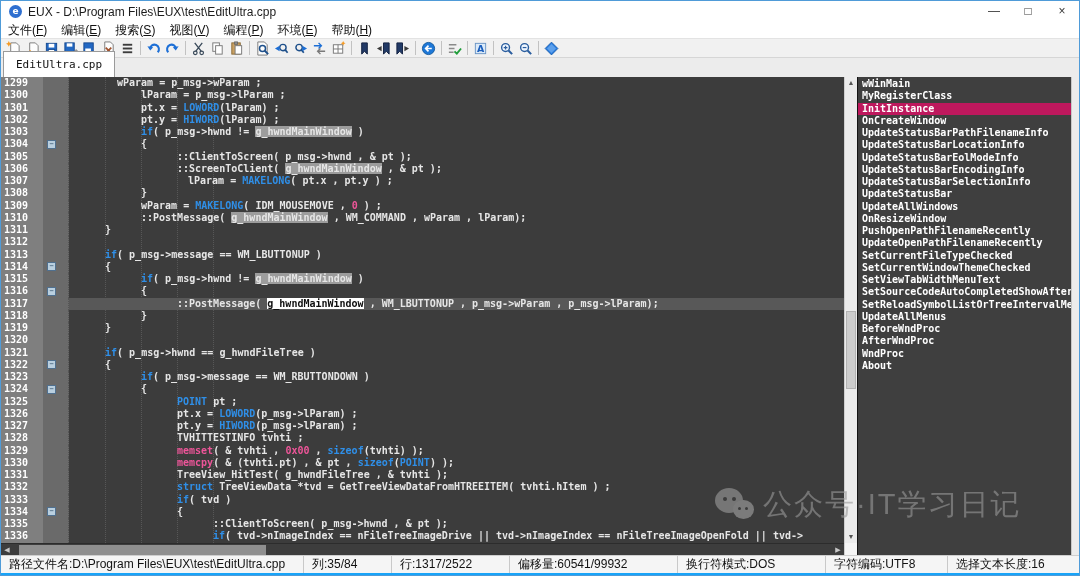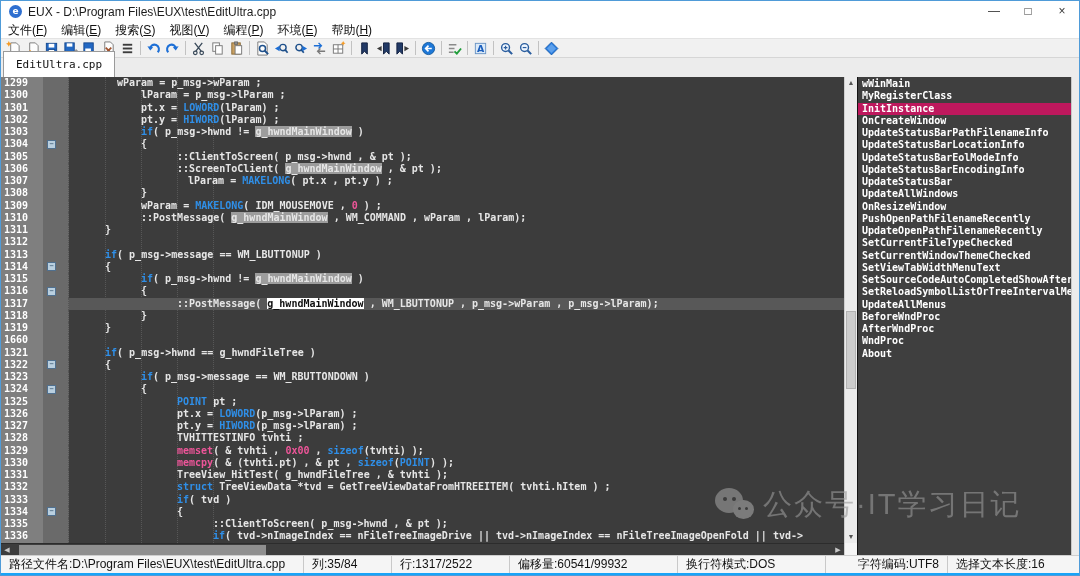--- a/index.html
+++ b/index.html
@@ -60,21 +60,21 @@
   .pitem{height:12.25px;padding-left:4px;white-space:pre;overflow:hidden;}
   .pitem.sel{background:#be185d;}
   .pscroll{width:8px;background:#ececec;border-left:1px solid #c8c8c8;flex:none;}
   
   .statusbar{height:18px;background:#f5f5f5;border-top:1px solid #cfcfcf;display:flex;align-items:center;
              font-size:12px;color:#111;flex:none;}
   .sseg{padding:0 8px;white-space:nowrap;overflow:hidden;}
   .sseg+.sseg{border-left:1px solid #c9c9c9;}
   .sw0{flex:1;}
   .sw1{flex:0 0 88px;}.sw2{flex:0 0 118px;}.sw3{flex:0 0 168px;}.sw4{flex:0 0 148px;}
-  .sw5{flex:0 0 122px;text-align:right;}.sw6{flex:0 0 132px;}
+  .sw5{flex:0 0 122px;}.sw6{flex:0 0 132px;}
   .blueline{height:2px;background:#18a4f8;flex:none;}
   
   .watermark{position:absolute;left:712px;top:484px;display:flex;align-items:center;z-index:50;
              pointer-events:none;}
   .wm-icon{width:50px;height:38px;position:relative;opacity:.55;flex:none;}
   .wm-b1{position:absolute;left:2px;top:2px;width:28px;height:25px;border-radius:50%;background:#a6a6a6;}
   .wm-b2{position:absolute;left:20px;top:14px;width:21px;height:19px;border-radius:50%;background:#b0b0b0;}
   .wm-dot{position:absolute;width:4px;height:4px;border-radius:50%;background:#3c3c3c;}
   .wm-text{font-size:29px;color:#9a9a9a;opacity:.6;letter-spacing:2px;white-space:nowrap;}
   svg.defs{position:absolute;width:0;height:0;}
@@ -394,21 +394,21 @@
             <div class="crow"><span class="lnum">1310</span><span class="lmar"></span><span class="lcode" style="padding-left: 72px;"><span class="tp">::PostMessage( </span><span class="th">g_hwndMainWindow</span><span class="tp"> , WM_COMMAND , wParam , lParam);</span></span></div>
             <div class="crow"><span class="lnum">1311</span><span class="lmar"></span><span class="lcode" style="padding-left: 36px;"><span class="tp">}</span></span></div>
             <div class="crow"><span class="lnum">1312</span><span class="lmar"></span><span class="lcode" style="padding-left: 0px;"></span></div>
             <div class="crow"><span class="lnum">1313</span><span class="lmar"></span><span class="lcode" style="padding-left: 36px;"><span class="tk">if</span><span class="tp">( p_msg-&gt;message == WM_LBUTTONUP )</span></span></div>
             <div class="crow"><span class="lnum">1314</span><span class="lmar"><span class="fold">−</span></span><span class="lcode" style="padding-left: 36px;"><span class="tp">{</span></span></div>
             <div class="crow"><span class="lnum">1315</span><span class="lmar"></span><span class="lcode" style="padding-left: 72px;"><span class="tk">if</span><span class="tp">( p_msg-&gt;hwnd != </span><span class="th">g_hwndMainWindow</span><span class="tp"> )</span></span></div>
             <div class="crow"><span class="lnum">1316</span><span class="lmar"><span class="fold">−</span></span><span class="lcode" style="padding-left: 72px;"><span class="tp">{</span></span></div>
             <div class="crow cur"><span class="lnum">1317</span><span class="lmar"></span><span class="lcode" style="padding-left: 108px;"><span class="tp">::PostMessage( </span><span class="ts">g_hwndMainWindow</span><span class="tp"> , WM_LBUTTONUP , p_msg-&gt;wParam , p_msg-&gt;lParam);</span></span></div>
             <div class="crow"><span class="lnum">1318</span><span class="lmar"></span><span class="lcode" style="padding-left: 72px;"><span class="tp">}</span></span></div>
             <div class="crow"><span class="lnum">1319</span><span class="lmar"></span><span class="lcode" style="padding-left: 36px;"><span class="tp">}</span></span></div>
-            <div class="crow"><span class="lnum">1660</span><span class="lmar"></span><span class="lcode" style="padding-left: 0px;"></span></div>
+            <div class="crow"><span class="lnum">1320</span><span class="lmar"></span><span class="lcode" style="padding-left: 0px;"></span></div>
             <div class="crow"><span class="lnum">1321</span><span class="lmar"></span><span class="lcode" style="padding-left: 36px;"><span class="tk">if</span><span class="tp">( p_msg-&gt;hwnd == g_hwndFileTree )</span></span></div>
             <div class="crow"><span class="lnum">1322</span><span class="lmar"><span class="fold">−</span></span><span class="lcode" style="padding-left: 36px;"><span class="tp">{</span></span></div>
             <div class="crow"><span class="lnum">1323</span><span class="lmar"></span><span class="lcode" style="padding-left: 72px;"><span class="tk">if</span><span class="tp">( p_msg-&gt;message == WM_RBUTTONDOWN )</span></span></div>
             <div class="crow"><span class="lnum">1324</span><span class="lmar"><span class="fold">−</span></span><span class="lcode" style="padding-left: 72px;"><span class="tp">{</span></span></div>
             <div class="crow"><span class="lnum">1325</span><span class="lmar"></span><span class="lcode" style="padding-left: 108px;"><span class="tk">POINT</span><span class="tp"> pt ;</span></span></div>
             <div class="crow"><span class="lnum">1326</span><span class="lmar"></span><span class="lcode" style="padding-left: 108px;"><span class="tp">pt.x = </span><span class="tk">LOWORD</span><span class="tp">(p_msg-&gt;lParam) ;</span></span></div>
             <div class="crow"><span class="lnum">1327</span><span class="lmar"></span><span class="lcode" style="padding-left: 108px;"><span class="tp">pt.y = </span><span class="tk">HIWORD</span><span class="tp">(p_msg-&gt;lParam) ;</span></span></div>
             <div class="crow"><span class="lnum">1328</span><span class="lmar"></span><span class="lcode" style="padding-left: 108px;"><span class="tp">TVHITTESTINFO tvhti ;</span></span></div>
             <div class="crow"><span class="lnum">1329</span><span class="lmar"></span><span class="lcode" style="padding-left: 108px;"><span class="tm">memset</span><span class="tp">( &amp; tvhti , </span><span class="tm">0x00</span><span class="tp"> , </span><span class="tk">sizeof</span><span class="tp">(tvhti) );</span></span></div>
             <div class="crow"><span class="lnum">1330</span><span class="lmar"></span><span class="lcode" style="padding-left: 108px;"><span class="tm">memcpy</span><span class="tp">( &amp; (tvhti.pt) , &amp; pt , </span><span class="tk">sizeof</span><span class="tp">(</span><span class="tk">POINT</span><span class="tp">) );</span></span></div>
@@ -441,20 +441,21 @@
     <div class="panel">
       <div class="plist">
           <div class="pitem">wWinMain</div>
           <div class="pitem">MyRegisterClass</div>
           <div class="pitem sel">InitInstance</div>
           <div class="pitem">OnCreateWindow</div>
           <div class="pitem">UpdateStatusBarPathFilenameInfo</div>
           <div class="pitem">UpdateStatusBarLocationInfo</div>
           <div class="pitem">UpdateStatusBarEolModeInfo</div>
           <div class="pitem">UpdateStatusBarEncodingInfo</div>
+          <div class="pitem">UpdateStatusBarSelectionInfo</div>
           <div class="pitem">UpdateStatusBar</div>
           <div class="pitem">UpdateAllWindows</div>
           <div class="pitem">OnResizeWindow</div>
           <div class="pitem">PushOpenPathFilenameRecently</div>
           <div class="pitem">UpdateOpenPathFilenameRecently</div>
           <div class="pitem">SetCurrentFileTypeChecked</div>
           <div class="pitem">SetCurrentWindowThemeChecked</div>
           <div class="pitem">SetViewTabWidthMenuText</div>
           <div class="pitem">SetSourceCodeAutoCompletedShowAfter</div>
           <div class="pitem">SetReloadSymbolListOrTreeIntervalMe</div>

